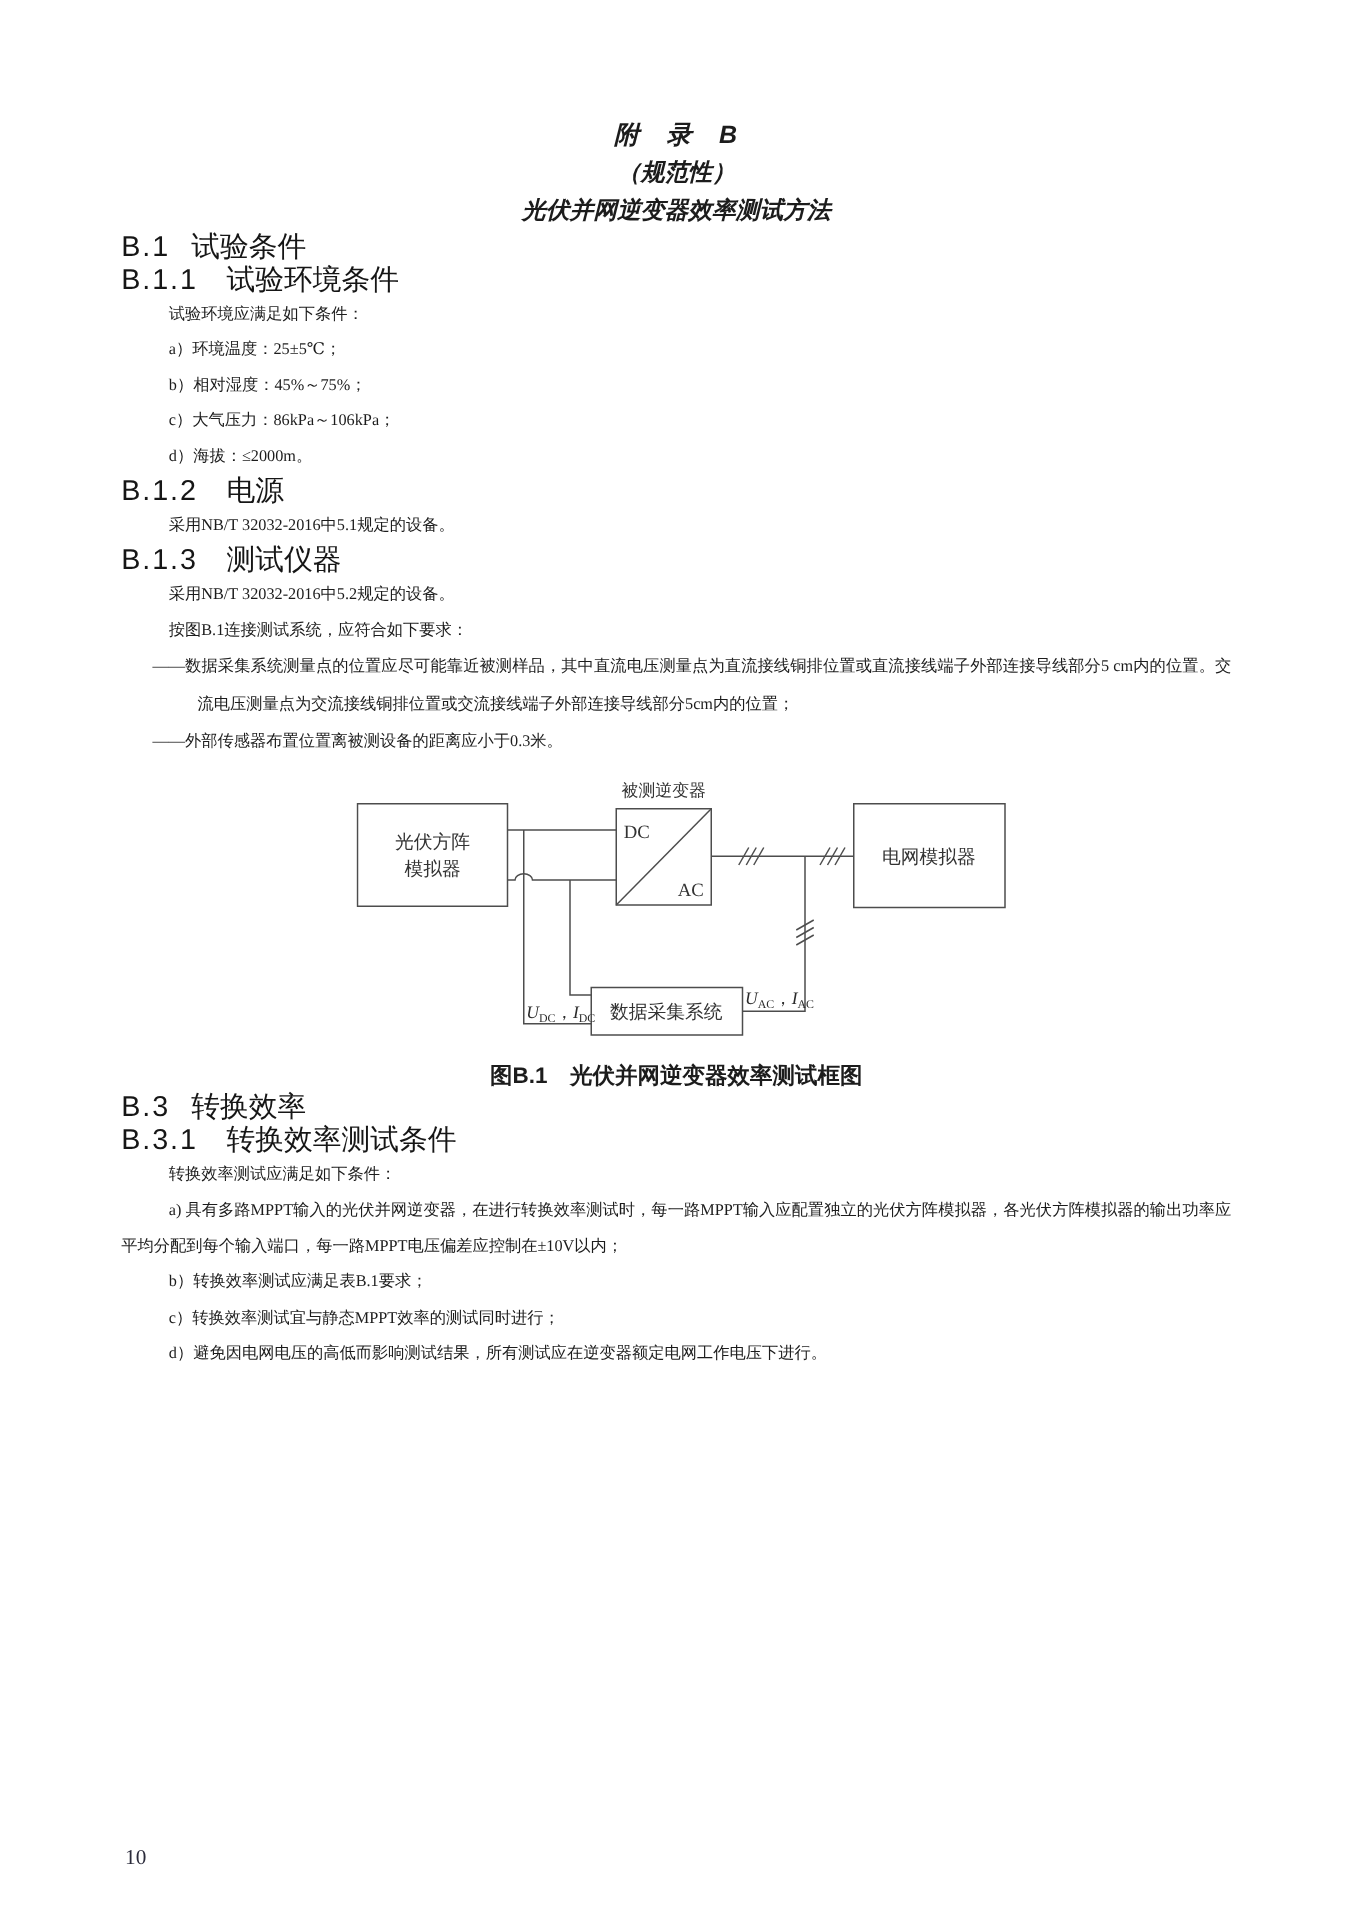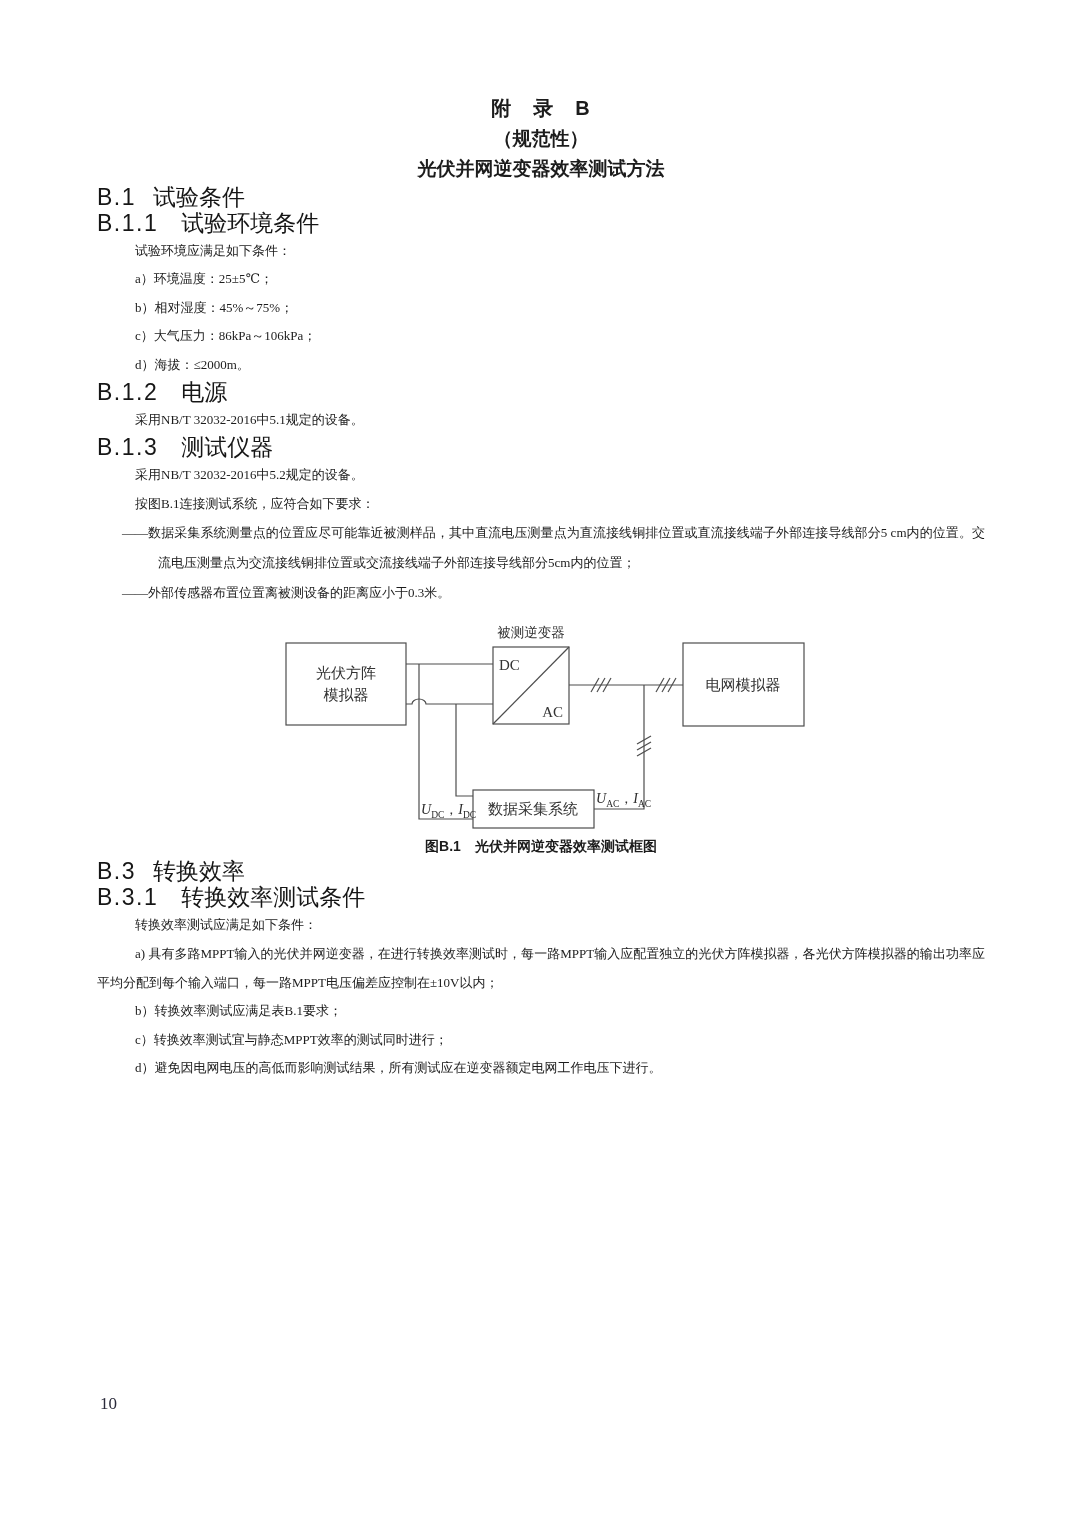--- a/index.html
+++ b/index.html
@@ -12,20 +12,21 @@
     color:#1c1c1c;
   }
   .content { position:absolute; left:97px; top:0; width:888px; }
 
   
   .title-block {
     margin-top:92px;
     text-align:center;
     font-family:"Liberation Sans","DejaVu Sans",sans-serif;
     font-weight:700;
+    font-style:italic;
   }
   .t1 { font-size:20px; line-height:32px; letter-spacing:1px; }
   .t2 { font-size:19px; line-height:30px; }
   .t3 { font-size:19px; line-height:30px; }
 
   
   h2.sec {
     margin:0;
     font-family:"Liberation Sans","DejaVu Sans",sans-serif;
     font-weight:400;
@@ -60,39 +61,39 @@
     padding-left:61px;
     text-indent:-36px;
   }
   .a-para { line-height:32px; margin-top:10px; }
   .bcd-items p.para { line-height:28.5px; }
 
   
   figure.diagram { margin:14px 0 0 0; }
   .diagram svg { display:block; margin-left:188px; }
   .fig-caption {
-    margin-top:0;
+    margin-top:14px;
     text-align:center;
     font-family:"Liberation Sans","DejaVu Sans",sans-serif;
     font-weight:700;
-    font-size:14px;
+    font-size:18px;
     line-height:24px;
   }
 
   
   .fig-cn  { font-family:"Liberation Serif","DejaVu Serif",serif; font-size:15px; fill:#333; }
   .fig-cn-sm { font-family:"Liberation Serif","DejaVu Serif",serif; font-size:13.5px; fill:#333; }
   .fig-lat { font-family:"Liberation Serif","DejaVu Serif",serif; font-size:15px; fill:#333; }
   .fig-sig { font-family:"Liberation Serif","DejaVu Serif",serif; font-size:14px; fill:#2b2b2b; }
   .it { font-style:italic; }
   .sub { font-size:9.5px; }
   .stroke { stroke:#4d4d4d; stroke-width:1.2; fill:none; }
 
   .page-num {
-    position:absolute; left:100px; top:1394px;
+    position:absolute; left:100px; top:1476px;
     font-size:17px; color:#2a2a3a;
   }
 </style>
 </head>
 <body>
 
 <div class="page">
   <div class="content">
 
     <div class="title-block">

